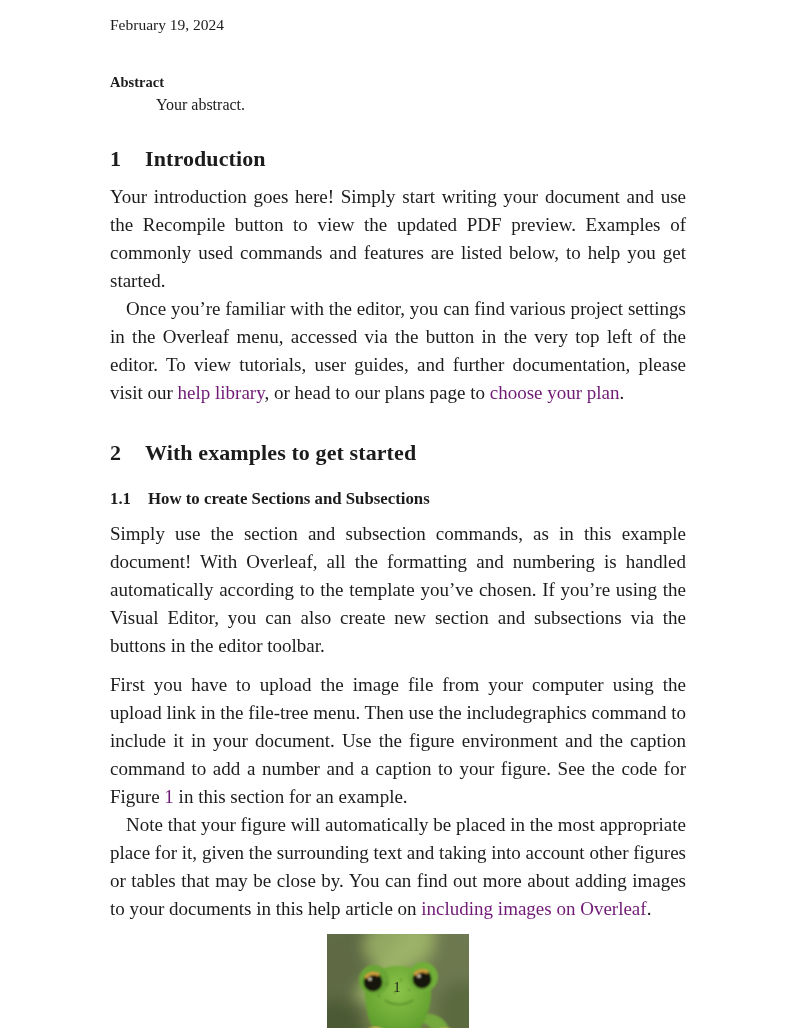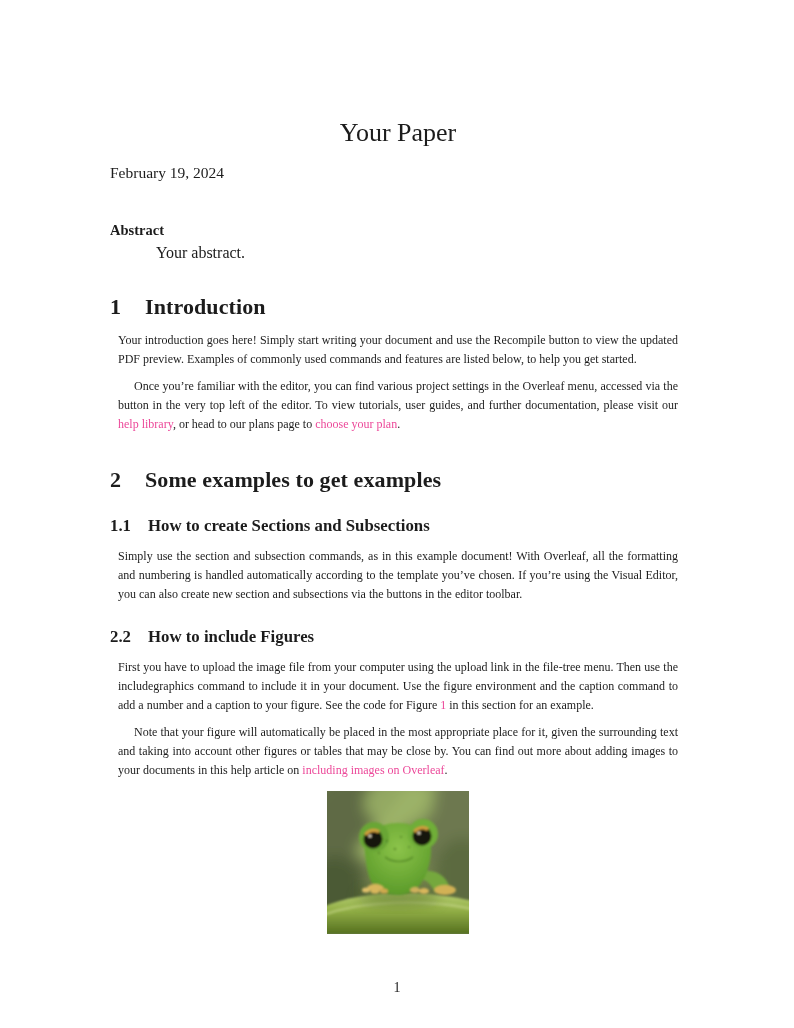--- a/index.html
+++ b/index.html
@@ -53,29 +53,29 @@
     letter-spacing: 0.1px;
   }
   .sec-heading .num { display: inline-block; width: 35px; }
   .subsec-heading {
     font-size: 16.8px;
     font-weight: bold;
     margin: 23px 0 0 0;
   }
   .subsec-heading .num { display: inline-block; width: 38px; }
   p.body {
-    font-size: 12px;
-    line-height: 19px;
+    font-size: 19px;
+    line-height: 28px;
     text-align: justify;
-    margin: 8px;
+    margin: 0;
   }
   p.first { margin-top: 11px; }
   .indent { text-indent: 16px; }
   a.doclink {
-    color: #ec4899;
+    color: #701a75;
     text-decoration: none;
     cursor: pointer;
   }
   .figure-block {
     text-align: center;
     margin-top: 11px;
   }
   .figure-image {
     display: inline-block;
     width: 142px;
@@ -90,39 +90,37 @@
     text-align: center;
     font-size: 14px;
   }
 </style>
 </head>
 <body>
 
 <div class="page">
   <div class="content">
 
-    <h1 class="title">Your Paper</h1>
     <div class="date">February 19, 2024</div>
 
     <div class="abstract-heading">Abstract</div>
     <div class="abstract-body">Your abstract.</div>
 
     <h2 class="sec-heading"><span class="num">1</span><span>Introduction</span></h2>
 
     <p class="body first">Your introduction goes here! Simply start writing your document and use the Recompile button to view the updated PDF preview. Examples of commonly used commands and features are listed below, to help you get started.</p>
 
     <p class="body indent"><span>Once you’re familiar with the editor, you can find various project settings in the Overleaf menu, accessed via the button in the very top left of the editor. To view tutorials, user guides, and further documentation, please visit our </span><a class="doclink">help library</a><span>, or head to our plans page to </span><a class="doclink">choose your plan</a><span>.</span></p>
 
-    <h2 class="sec-heading"><span class="num">2</span><span>Some examples to get examples</span></h2>
+    <h2 class="sec-heading"><span class="num">2</span><span>With examples to get started</span></h2>
 
     <h3 class="subsec-heading"><span class="num">1.1</span><span>How to create Sections and Subsections</span></h3>
 
     <p class="body first">Simply use the section and subsection commands, as in this example document! With Overleaf, all the formatting and numbering is handled automatically according to the template you’ve chosen. If you’re using the Visual Editor, you can also create new section and subsections via the buttons in the editor toolbar.</p>
 
-    <h3 class="subsec-heading"><span class="num">2.2</span><span>How to include Figures</span></h3>
 
     <p class="body first"><span>First you have to upload the image file from your computer using the upload link in the file-tree menu. Then use the includegraphics command to include it in your document. Use the figure environment and the caption command to add a number and a caption to your figure. See the code for Figure </span><a class="doclink">1</a><span> in this section for an example.</span></p>
 
     <p class="body indent"><span>Note that your figure will automatically be placed in the most appropriate place for it, given the surrounding text and taking into account other figures or tables that may be close by. You can find out more about adding images to your documents in this help article on </span><a class="doclink">including images on Overleaf</a><span>.</span></p>
 
     <div class="figure-block">
       <span class="figure-image">
         <svg width="142" height="143" viewBox="0 0 142 143">
           <defs>
             <filter id="bgblur" x="-40%" y="-40%" width="180%" height="180%">

